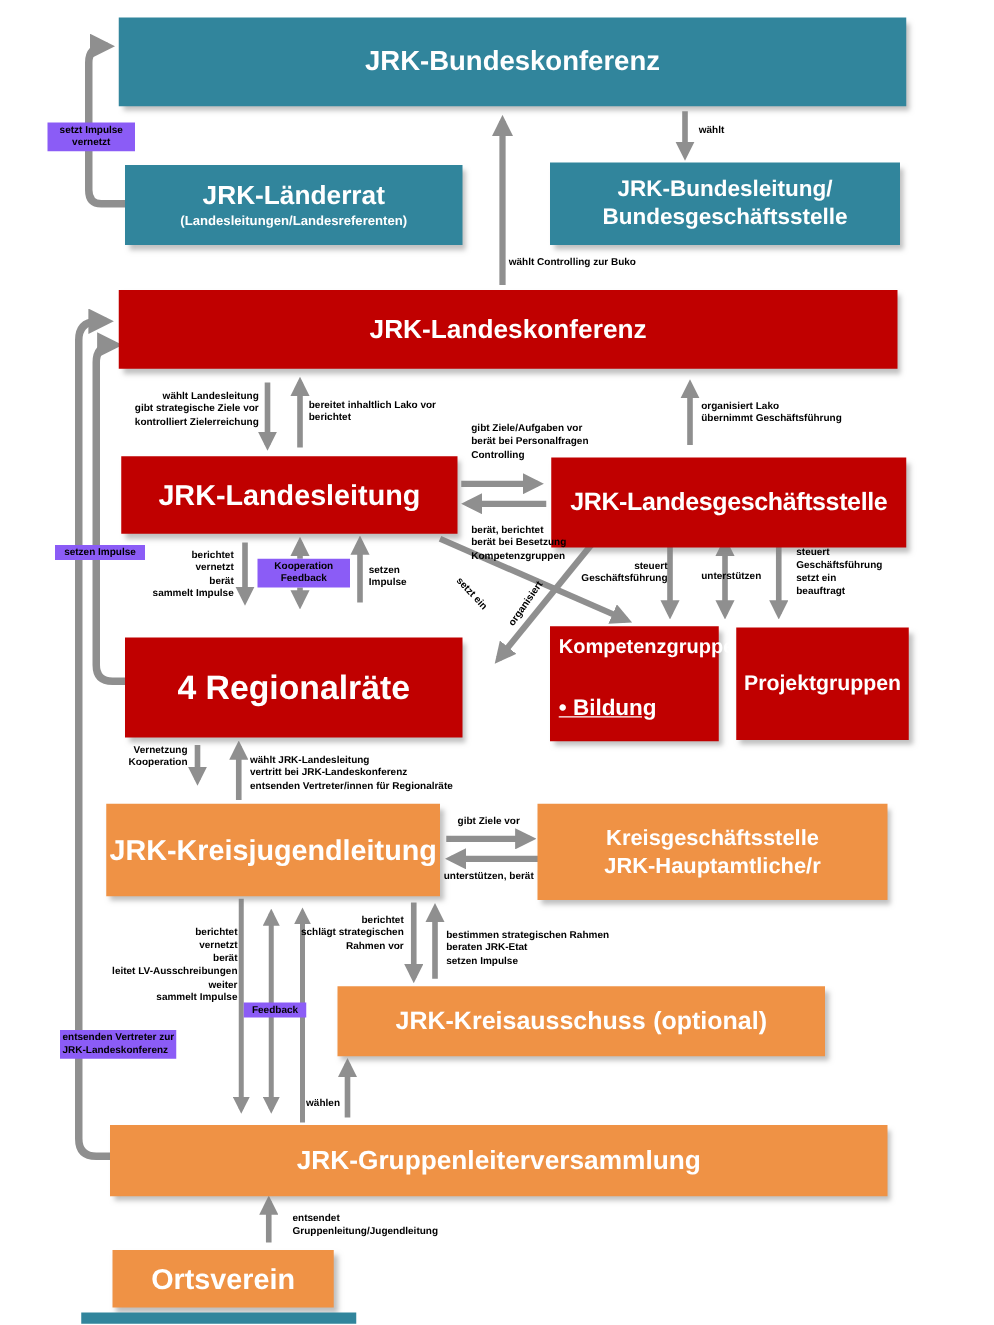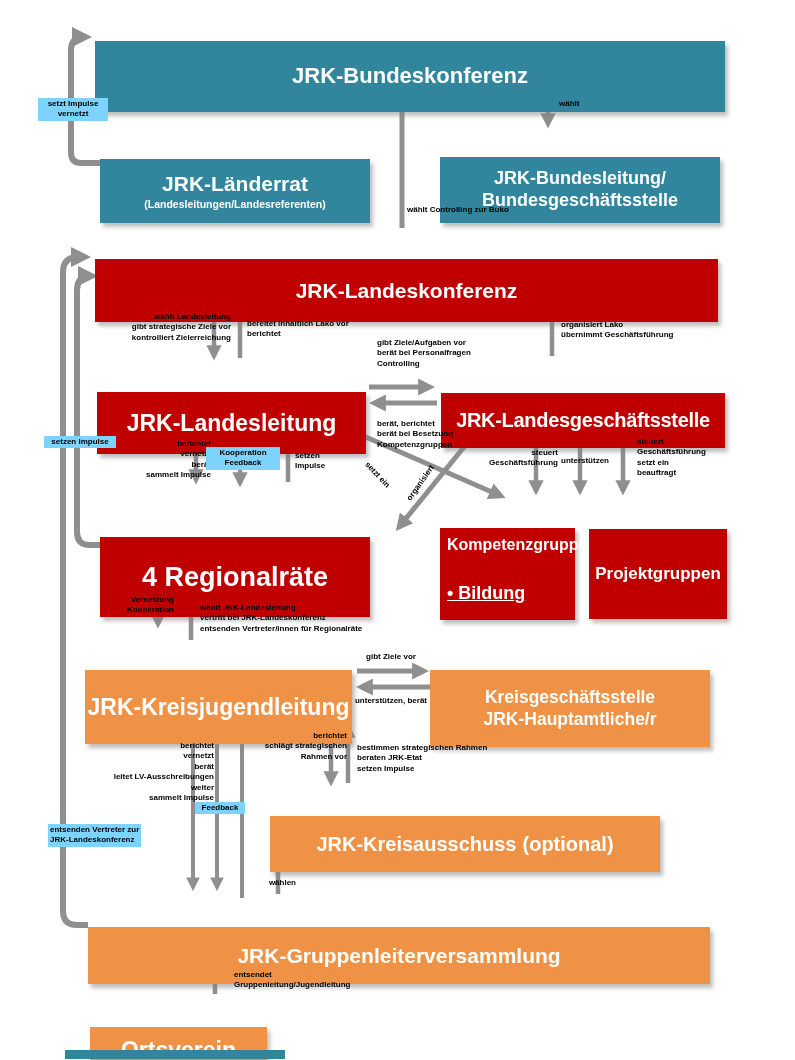--- a/index.html
+++ b/index.html
@@ -14,27 +14,27 @@
     box-shadow:3px 4px 4px rgba(128,128,128,0.5);
     box-sizing:border-box;
   }
   .teal   { background:var(--teal); }
   .red    { background:var(--red); }
   .orange { background:var(--orange); }
   .lbl {
     position:absolute; font-size:8px; font-weight:bold; color:#000;
     white-space:pre-line; line-height:1.3; z-index:3;
   }
-  .ta-r { text-align:right;padding-left:24px; }
+  .ta-r { text-align:right; }
   .ta-c { text-align:center; }
-  .bgw  { background:#7dd3fc; padding:1px 2px; }
+  .bgw  { background:#8b5cf6; padding:1px 2px; }
   .rot  { transform-origin:center center; }
   svg.arrows { position:absolute; left:0; top:0; z-index:1; color:var(--arrow); }
   svg.arrows path.ln { stroke:currentColor; fill:none; }
-  .box { z-index:2;margin-top:27px; }
+  .box { z-index:2; }
   .sub { font-size:10.5px; margin-top:1px; }
   .kg-title { font-size:16px; }
   .kg-items { font-size:18px; text-align:left; line-height:1.38; margin-top:2px;text-decoration:underline; }
   .suffix { font-weight:bold; margin-left:6px; }
 </style>
 </head>
 <body>
 
 <div class="stage">
 
@@ -83,21 +83,21 @@
 
   <div class="box teal" style="left:100px;top:132px;width:270px;height:64px">
     <div style="font-size:21px">JRK-Länderrat</div>
     <div class="sub">(Landesleitungen/Landesreferenten)</div>
   </div>
 
   <div class="box red" style="left:95px;top:232px;width:623px;height:63px;font-size:21px">JRK-Landeskonferenz</div>
 
   <div class="box red" style="left:97px;top:365px;width:269px;height:62px;font-size:23px">JRK-Landesleitung</div>
 
-  <div class="box red" style="left:441px;top:366px;width:284px;height:55px;font-size:20px;letter-spacing:-0.3px">JRK-Landesgeschäftsstelle</div>
+  <div class="box red" style="left:441px;top:366px;width:284px;height:72px;font-size:20px;letter-spacing:-0.3px">JRK-Landesgeschäftsstelle</div>
 
   <div class="box red" style="left:100px;top:510px;width:270px;height:80px;font-size:27px">4 Regionalräte</div>
 
   <div class="box red" style="left:440px;top:501px;width:135px;height:92px;align-items:flex-start;justify-content:flex-start;padding:7px 4px 4px 7px">
     <div class="kg-title">Kompetenzgruppen</div>
     <div class="kg-items">
       <div>• Bildung</div>
       <div>• Schule</div>
       <div>• Internationales</div>
       <div>• Notfalldarstellung</div>

